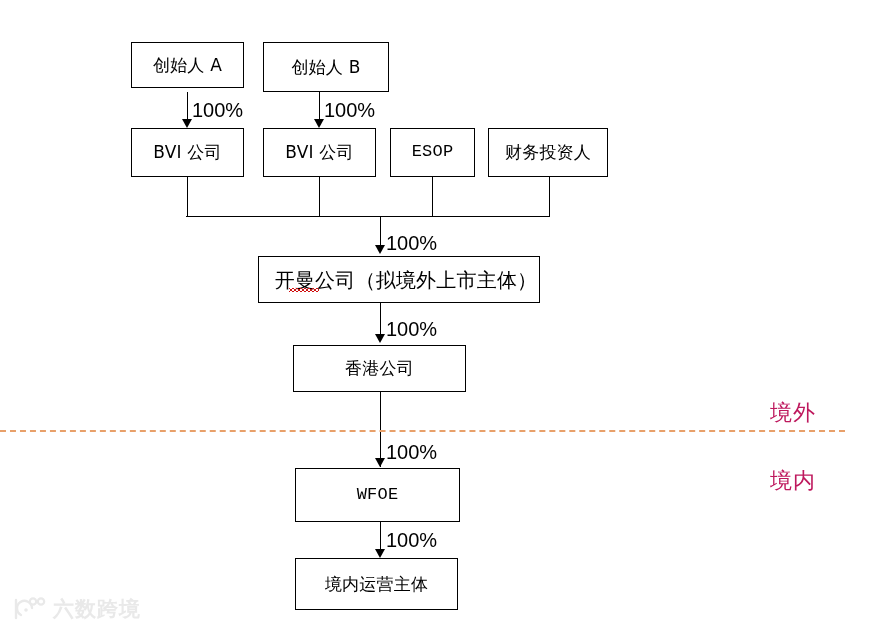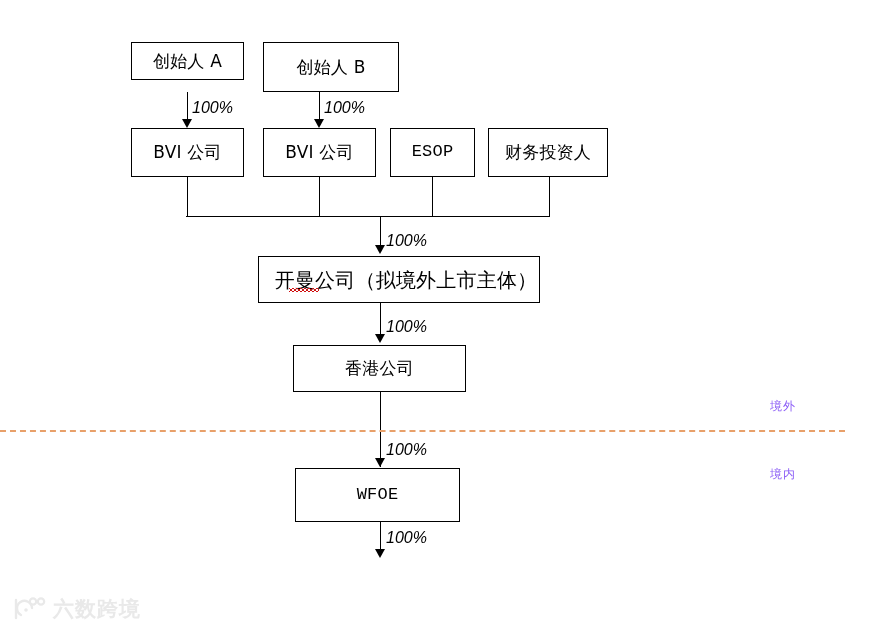--- a/index.html
+++ b/index.html
@@ -52,37 +52,36 @@
   .arrowhead {
     position: absolute;
     width: 0;
     height: 0;
     border-left: 5.5px solid transparent;
     border-right: 5.5px solid transparent;
     border-top: 9px solid #000000;
   }
   .pct {
     position: absolute;
-    font-size: 16px;
+    font-size: 20px;
     color: #000000;
     white-space: nowrap;
     font-family: "Liberation Sans", "DejaVu Sans", sans-serif;
-    font-style: italic;
   }
 
   
   .divider {
     position: absolute;
     height: 0;
     border-top: 2px dashed #e8a06a;
   }
   .region-label {
     position: absolute;
-    color: #8b5cf6;
-    font-size: 12px;
+    color: #be185d;
+    font-size: 22px;
     font-family: "DejaVu Sans", "Liberation Sans", sans-serif;
     white-space: nowrap;
     letter-spacing: 1px;
   }
 
   
   .squiggle {
     position: absolute;
     height: 4px;
     background-image:
@@ -112,25 +111,25 @@
     color: #e9e9e9;
     letter-spacing: 1px;
     font-weight: bold;
   }
 </style>
 </head>
 <body>
 
 <div id="canvas">
 
-  <div class="node cjk" style="left:131px; top:42px; width:113px; height:38px;">
+  <div class="node cjk" style="left:131px; top:42px; width:113px; height:46px;">
     <span>创始人 A</span>
   </div>
 
-  <div class="node cjk" style="left:263px; top:42px; width:136px; height:50px;">
+  <div class="node cjk" style="left:263px; top:42px; width:126px; height:50px;">
     <span>创始人 B</span>
   </div>
 
   <div class="vline" style="left:187px; top:92px; height:28px;"></div>
   <div class="arrowhead" style="left:182px; top:119px;"></div>
   <div class="pct" style="left:192px; top:99px;">100%</div>
 
   <div class="vline" style="left:319px; top:92px; height:28px;"></div>
   <div class="arrowhead" style="left:314px; top:119px;"></div>
   <div class="pct" style="left:324px; top:99px;">100%</div>
@@ -184,20 +183,23 @@
   <div class="region-label" style="left:770px; top:441px;margin-top:25px;">境内</div>
 
   <div class="node" style="left:295px; top:468px; width:165px; height:54px;">
     <span>WFOE</span>
   </div>
 
   <div class="vline" style="left:380px; top:522px; height:28px;"></div>
   <div class="arrowhead" style="left:375px; top:549px;"></div>
   <div class="pct" style="left:386px; top:529px;">100%</div>
 
+  <div class="node cjk" style="left:295px; top:558px; width:163px; height:52px;">
+    <span>境内运营主体</span>
+  </div>
 
   <div class="watermark" style="left:12px; top:595px;">
     <span class="wm-mark">
       <svg width="34" height="26" viewBox="0 0 34 26" xmlns="http://www.w3.org/2000/svg">
         <path d="M4 4 L4 22" stroke="#e9e9e9" stroke-width="2.4" fill="none" stroke-linecap="round"></path>
         <path d="M9 19 A7.5 7.5 0 1 1 20 12" stroke="#e9e9e9" stroke-width="2.4" fill="none" stroke-linecap="round"></path>
         <circle cx="14" cy="14" r="1.8" fill="#e9e9e9"></circle>
         <circle cx="21" cy="5.5" r="3.2" fill="none" stroke="#e9e9e9" stroke-width="2.2"></circle>
         <circle cx="29" cy="5.5" r="3.2" fill="none" stroke="#e9e9e9" stroke-width="2.2"></circle>
       </svg>

